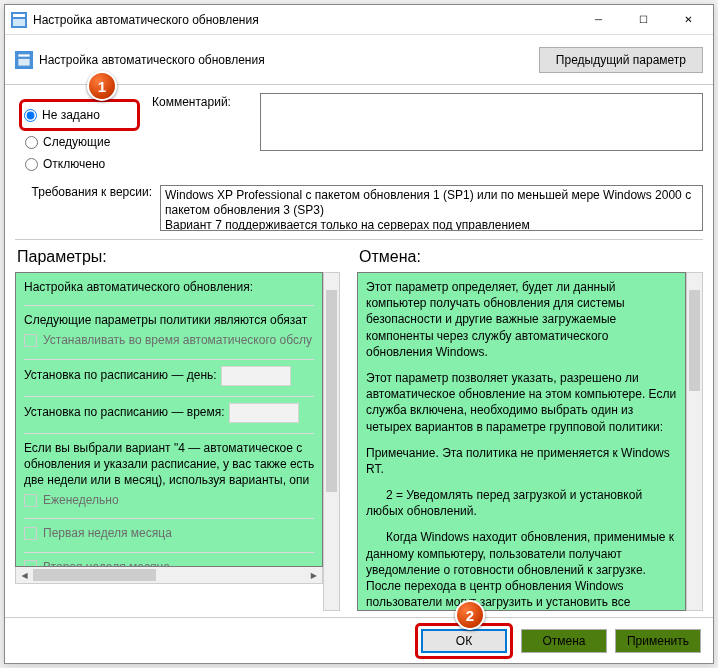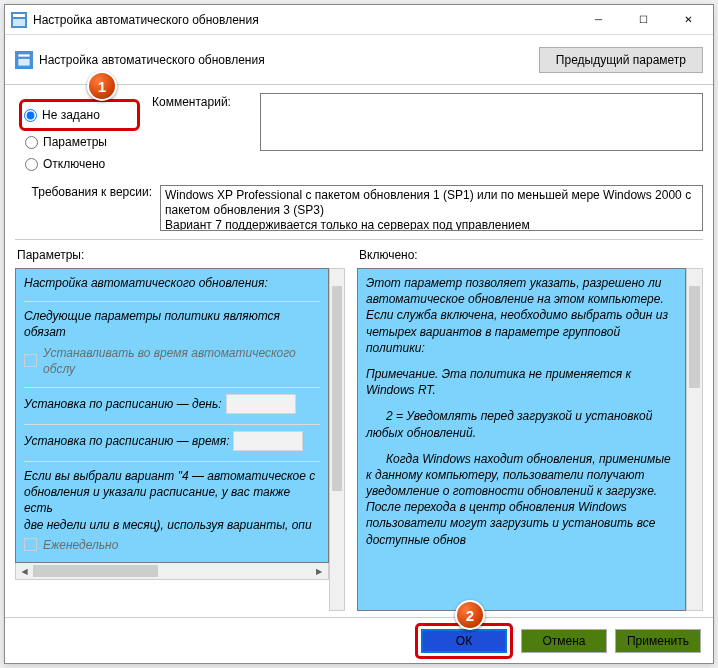--- a/index.html
+++ b/index.html
@@ -115,35 +115,34 @@
   gap: 12px;
   min-height:0;
 }
 .panel {
   flex:1;
   display:flex;
   flex-direction:column;
   min-height:0;
 }
 .panel.left { flex: 0 0 330px; }
-.panel-title { font-size:12px; padding: 2px 2px 6px 2px; }
+.panel-title { font-size:16px; padding: 2px 2px 6px 2px; }
 .panel-body-wrap {
   flex:1;
   display:flex;
   min-height:0;
 }
 .panel-body {
   flex:1;
   border:1px solid #7a7a7a;
   padding: 6px 8px;
   overflow:hidden;
   font-size:12px;
   line-height: 1.35;
-  background:#7dd3fc;
-  font-style:italic;
+  background:#86efac;
 }
 .panel-scroll {
   width:17px;
   background:#f0f0f0;
   border:1px solid #cdcdcd;
   position:relative;
 }
 .panel-scroll::before,
 .panel-scroll::after {
   content:"";
@@ -196,21 +195,21 @@
 }
 .btn {
   width: 86px;
   height: 24px;
   font-size:12px;
   background:#4d7c0f;
   border:1px solid #adadad;
   cursor: default;
 }
 .btn.primary {
-  background:#1d4ed8;
+  background:#e5e5e5;
   border:2px solid #0078d7;
 }
 .ok-highlight {
   border: 3px solid #d40000;
   border-radius: 5px;
   padding: 3px;
 }
 
 .callout {
   position:absolute;
@@ -263,21 +262,21 @@
     <div class="callout" style="top:-14px; left:82px;">1</div>
     <div class="radio-col">
       <div class="highlight-red">
         <label class="radio-row">
           <input type="radio" name="state" checked="" style="">
           <span>Не задано</span>
         </label>
       </div>
       <label class="radio-row">
         <input type="radio" name="state" style="">
-        <span>Параметры</span>
+        <span>Следующие</span>
       </label>
       <label class="radio-row">
         <input type="radio" name="state" style="">
         <span>Отключено</span>
       </label>
     </div>
     <div class="comment-col">
       <div class="comment-label">Комментарий:</div>
       <div class="textarea-box"></div>
     </div>
@@ -341,23 +340,24 @@
             <div class="arrow">▶</div>
           </div>
         </div>
         <div class="panel-scroll">
           <div class="thumb" style="top:17px;height:60%;"></div>
         </div>
       </div>
     </div>
 
     <div class="panel">
-      <div class="panel-title">Включено:</div>
+      <div class="panel-title">Отмена:</div>
       <div class="panel-body-wrap">
         <div class="panel-body help-body">
+          <p>Этот параметр определяет, будет ли данный компьютер получать обновления для системы безопасности и другие важные загружаемые компоненты через службу автоматического обновления Windows.</p>
           <p>Этот параметр позволяет указать, разрешено ли автоматическое обновление на этом компьютере. Если служба включена, необходимо выбрать один из четырех вариантов в параметре групповой политики:</p>
           <p>Примечание. Эта политика не применяется к Windows RT.</p>
           <p class="indent">2 = Уведомлять перед загрузкой и установкой любых обновлений.</p>
           <p class="indent">Когда Windows находит обновления, применимые к данному компьютеру, пользователи получают уведомление о готовности обновлений к загрузке. После перехода в центр обновления Windows пользователи могут загрузить и установить все доступные обнов</p>
         </div>
         <div class="panel-scroll">
           <div class="thumb" style="top:17px;height:30%;"></div>
         </div>
       </div>
     </div>

